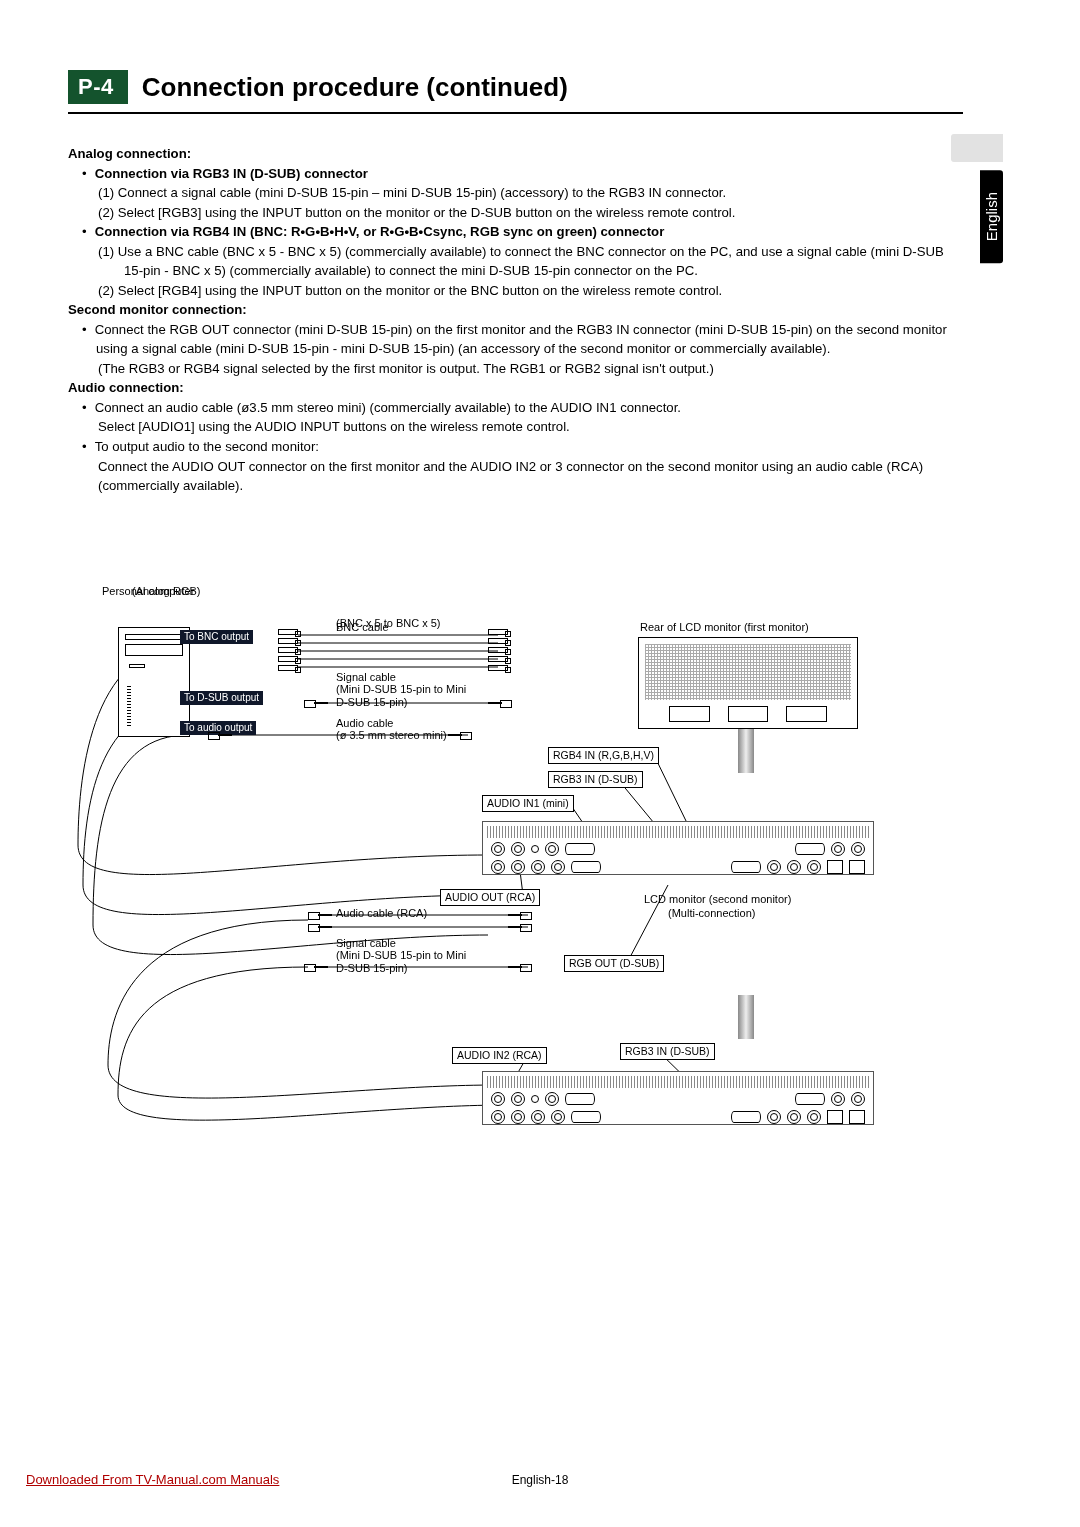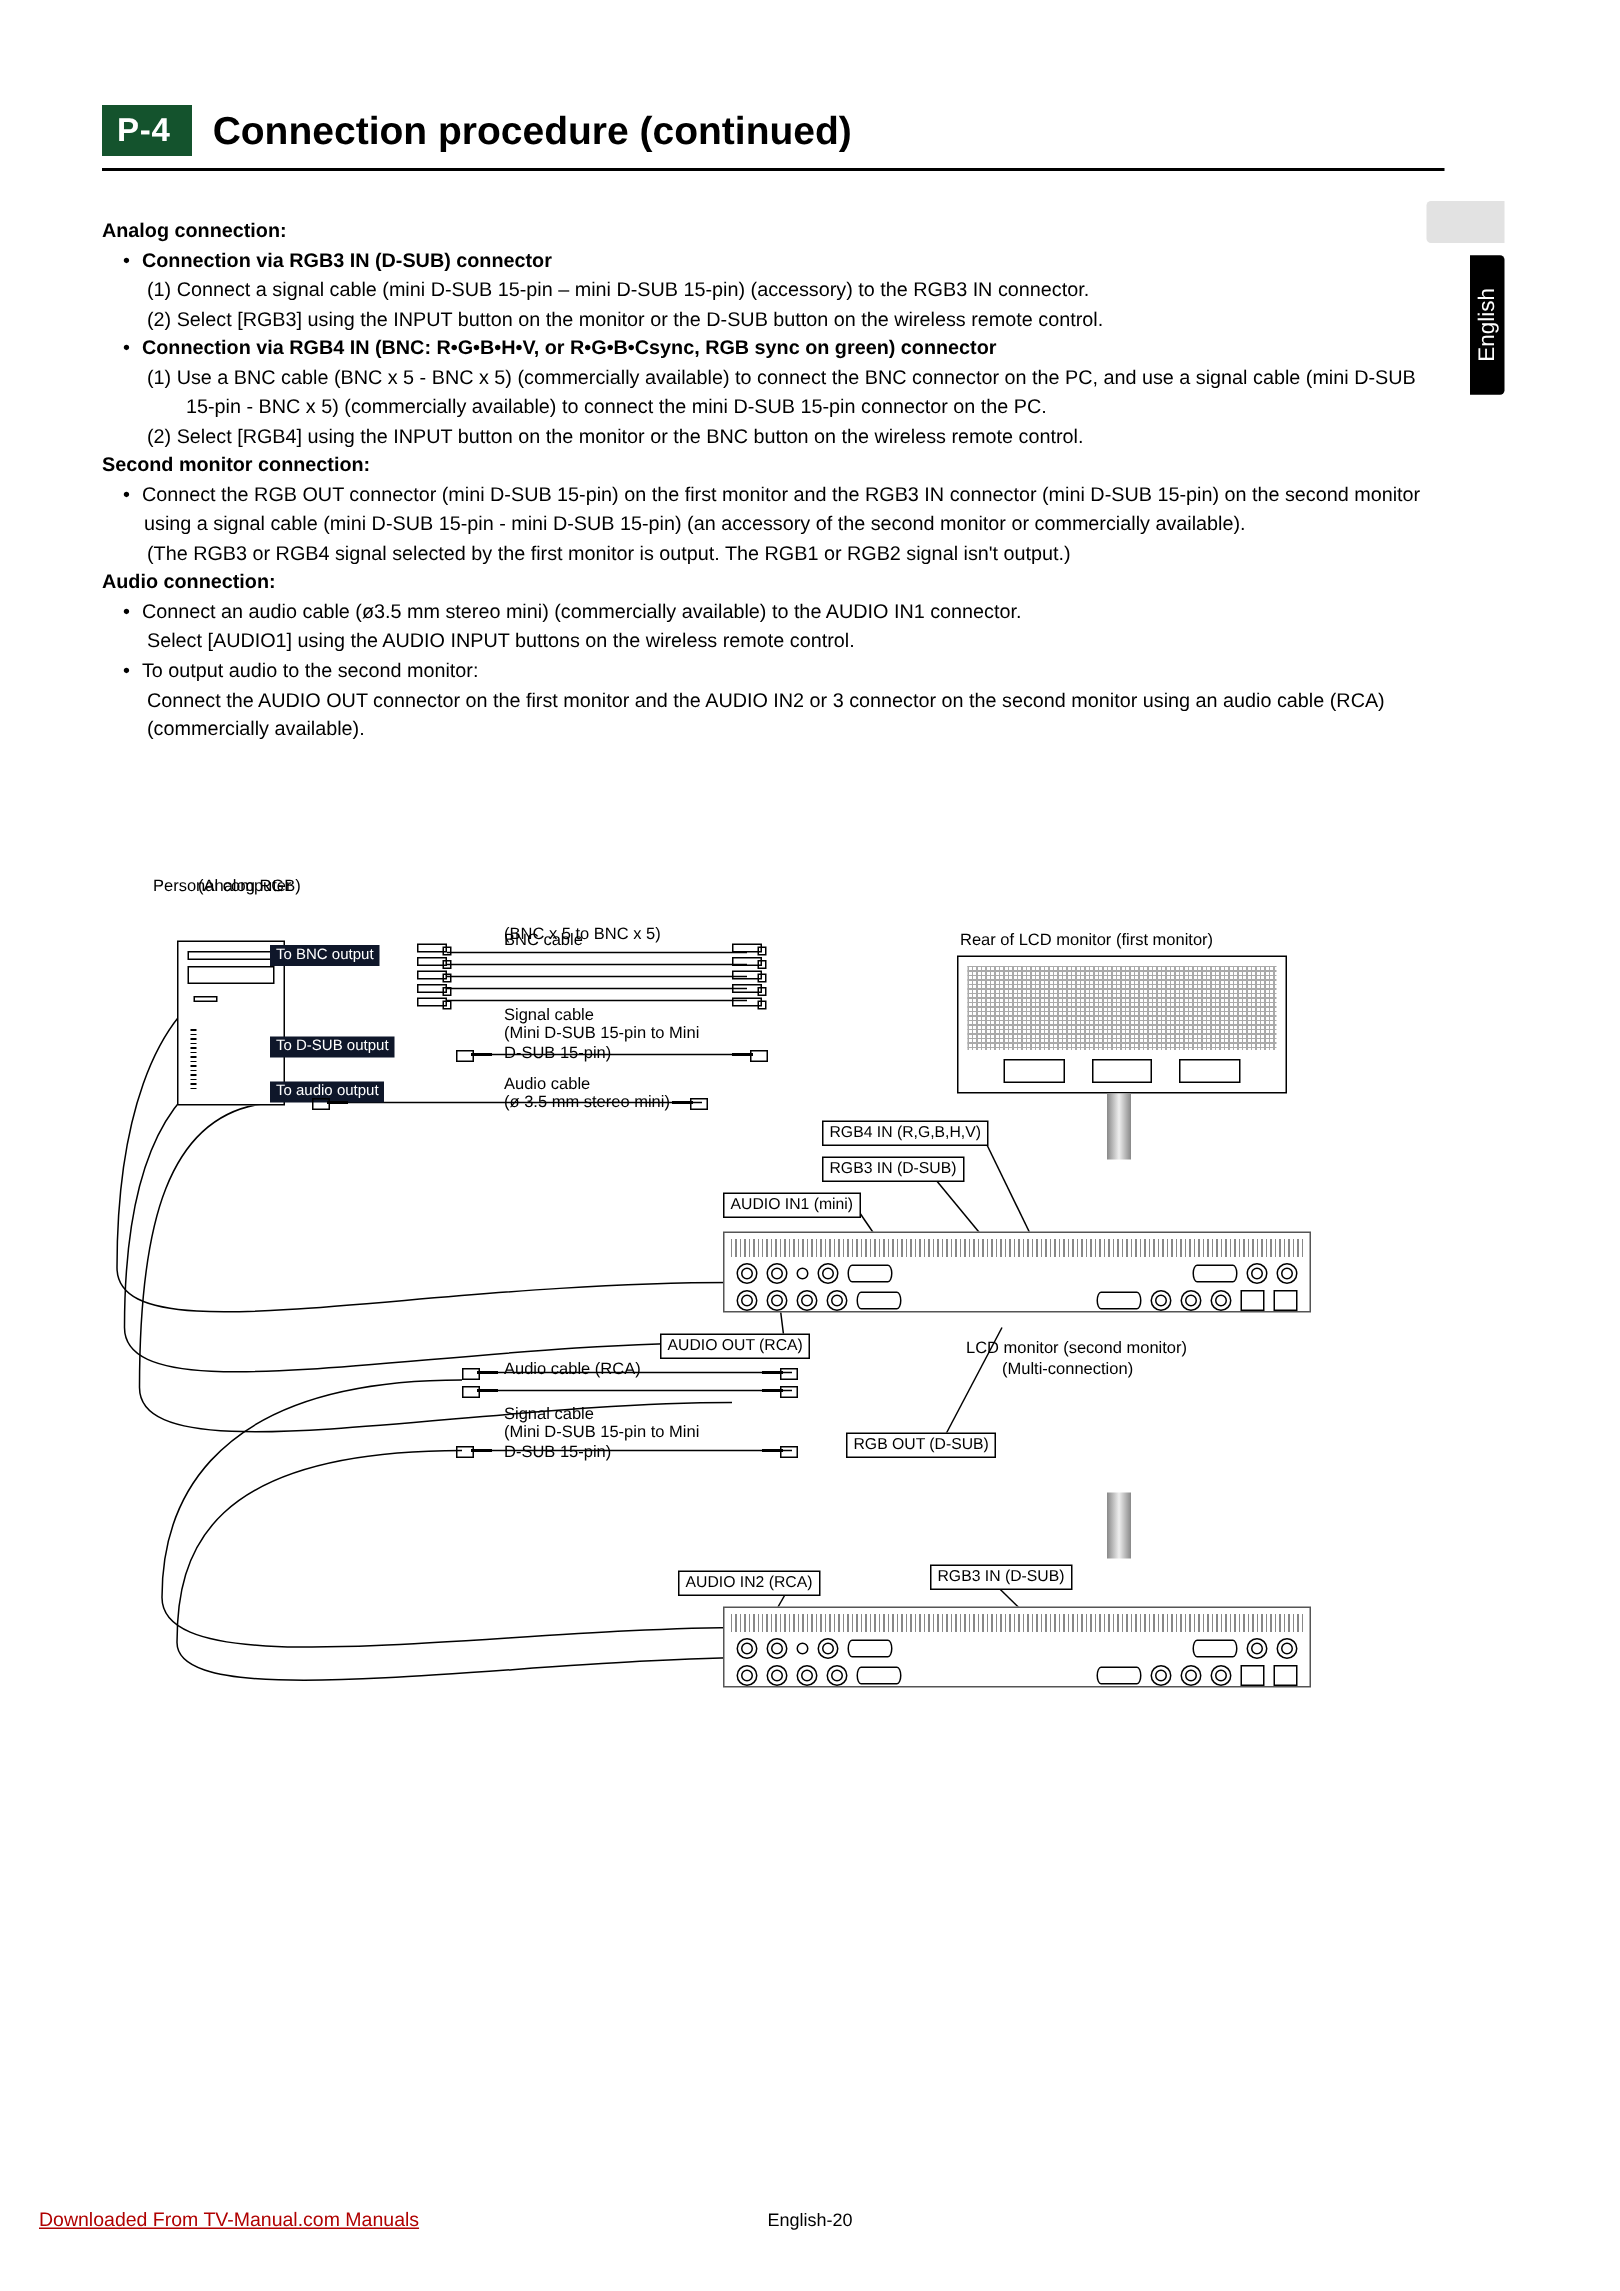--- a/index.html
+++ b/index.html
@@ -372,13 +372,13 @@
       <span class="port"></span>
         <span class="port"></span>
         <span class="port"></span>
       <span class="sq"></span>
         <span class="sq"></span>
     </div>
   </div>
 </div>
 
 <div class="footer-left">Downloaded From TV-Manual.com Manuals</div>
-<div class="footer-center">English-20</div>
+<div class="footer-center">English-18</div>
 
 </body></html>

